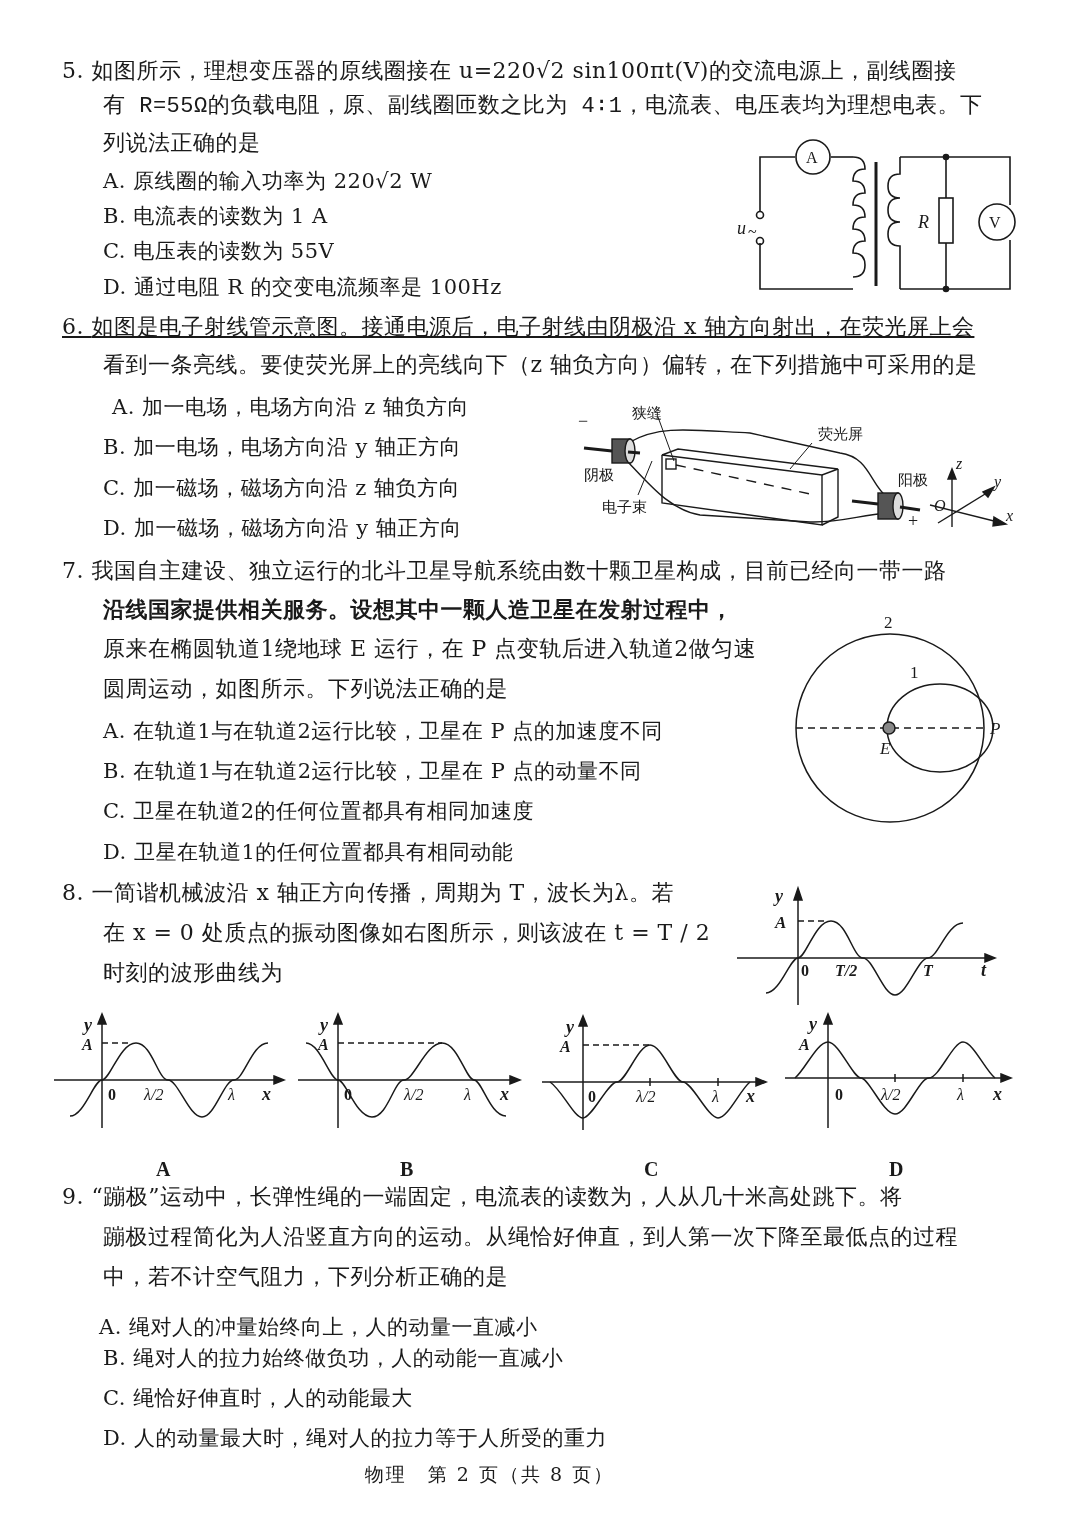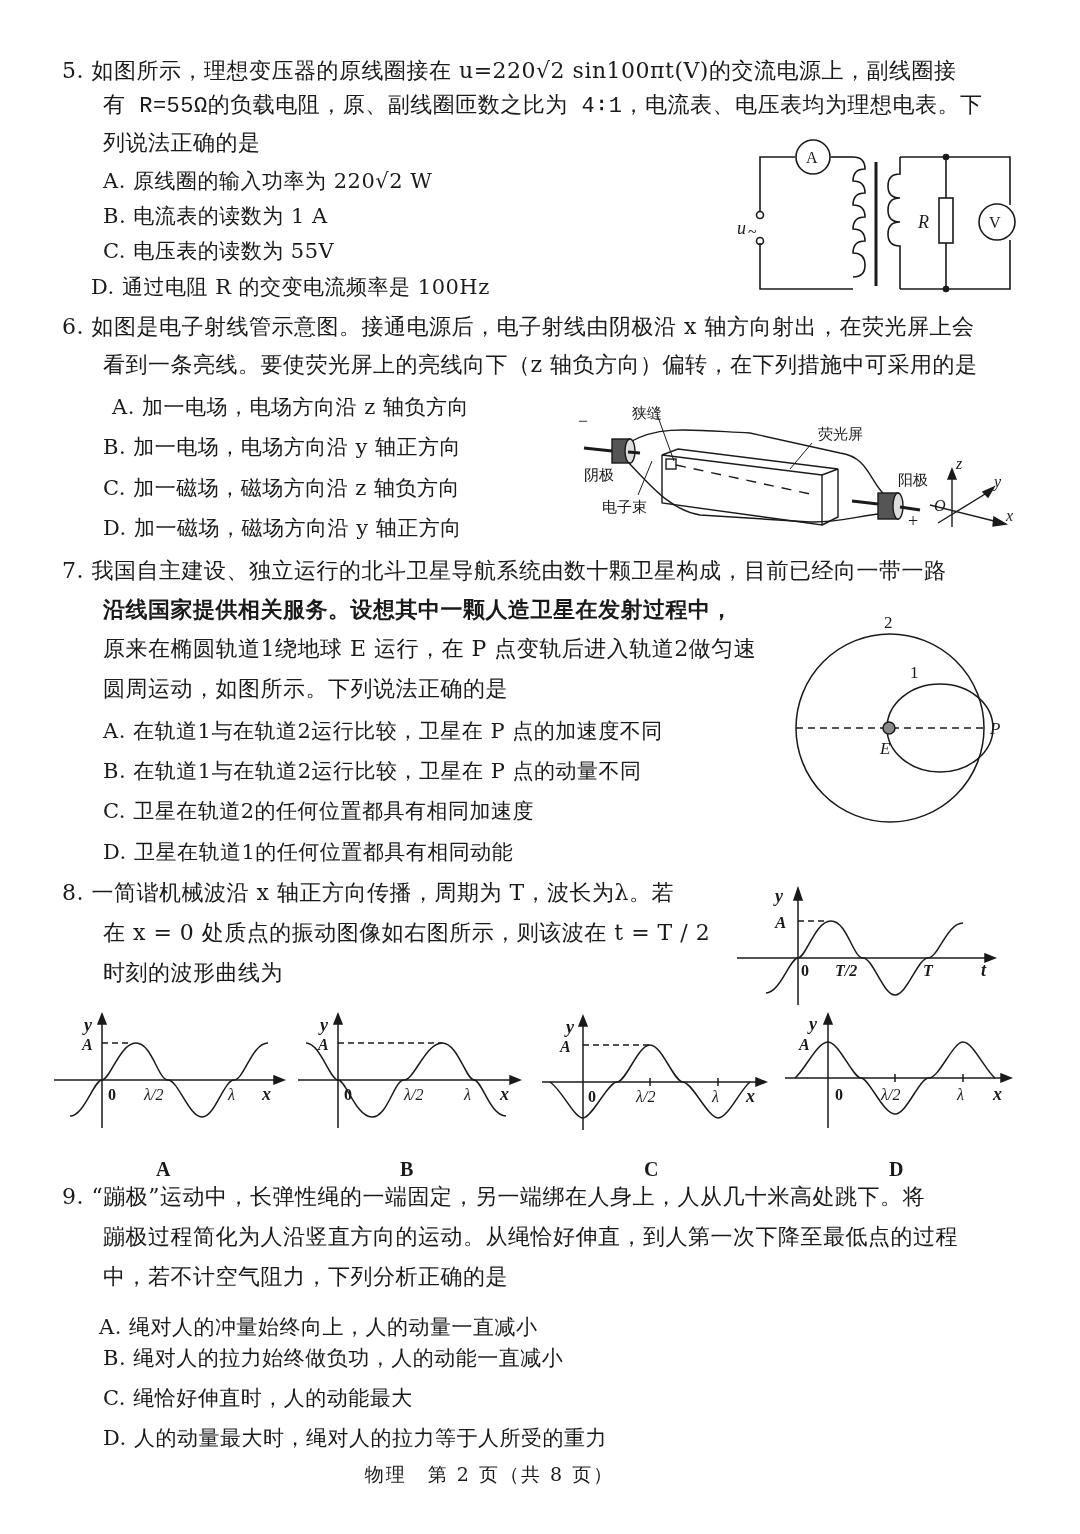--- a/index.html
+++ b/index.html
@@ -31,21 +31,21 @@
     <span>原线圈的输入功率为 220√2 W</span>
   </div>
   <div class="opt" style="top:201px;left:103px;">
     <span>B.</span>
     <span>电流表的读数为 1 A</span>
   </div>
   <div class="opt" style="top:236px;left:103px;">
     <span>C.</span>
     <span>电压表的读数为 55V</span>
   </div>
-  <div class="opt" style="top:272px;left:91px;">
+  <div class="opt" style="top:272px;left:103px;">
     <span>D.</span>
     <span>通过电阻 R 的交变电流频率是 100Hz</span>
   </div>
 
   <div class="fig" style="top:140px;left:735px;">
     <svg width="300" height="160" viewBox="0 0 300 160" stroke="#1a1a1a" fill="none" stroke-width="1.6">
 
       <path d="M25 72 V17 H60"></path>
       <circle cx="78" cy="17" r="17"></circle>
       <path d="M96 17 H118"></path>
@@ -68,21 +68,21 @@
       <text x="71" y="23" font-size="16" stroke="none">A</text>
       <text x="254" y="88" font-size="16" stroke="none">V</text>
       <text x="183" y="88" font-size="18" class="it" stroke="none">R</text>
       <text x="2" y="94" font-size="18" class="it" stroke="none">u</text>
       <text x="13" y="97" font-size="16" stroke="none">~</text>
     </svg>
   </div>
 </div>
 
 <div>
-  <div class="line" style="top:312px;left:62px;">
+  <div class="line" style="top:312px;left:62px;text-decoration:underline;">
     <span>6.</span>
     <span>如图是电子射线管示意图。接通电源后，电子射线由阴极沿 x 轴方向射出，在荧光屏上会</span>
   </div>
   <div class="line" style="top:350px;left:103px;">看到一条亮线。要使荧光屏上的亮线向下（z 轴负方向）偏转，在下列措施中可采用的是</div>
 
   <div class="opt" style="top:392px;left:112px;">
     <span>A.</span>
     <span>加一电场，电场方向沿 z 轴负方向</span>
   </div>
   <div class="opt" style="top:432px;left:103px;">
@@ -283,21 +283,21 @@
       <text x="172" y="90" font-size="16" class="it" stroke="none">λ</text>
       <text x="208" y="90" font-size="18" class="it bd" stroke="none">x</text>
       <text x="104" y="166" font-size="20" class="bd" stroke="none">D</text>
     </svg>
   </div>
 </div>
 
 <div>
   <div class="line" style="top:1182px;left:62px;">
     <span>9.</span>
-    <span>“蹦极”运动中，长弹性绳的一端固定，另一端绑在人身上，人从几十米高处跳下。将</span>
+    <span>“蹦极”运动中，长弹性绳的一端固定，电流表的读数为，人从几十米高处跳下。将</span>
   </div>
   <div class="line" style="top:1222px;left:103px;">蹦极过程简化为人沿竖直方向的运动。从绳恰好伸直，到人第一次下降至最低点的过程</div>
   <div class="line" style="top:1262px;left:103px;">中，若不计空气阻力，下列分析正确的是</div>
 
   <div class="opt" style="top:1303px;left:99px;margin-top:9px;">
     <span>A.</span>
     <span>绳对人的冲量始终向上，人的动量一直减小</span>
   </div>
   <div class="opt" style="top:1343px;left:103px;">
     <span>B.</span>

